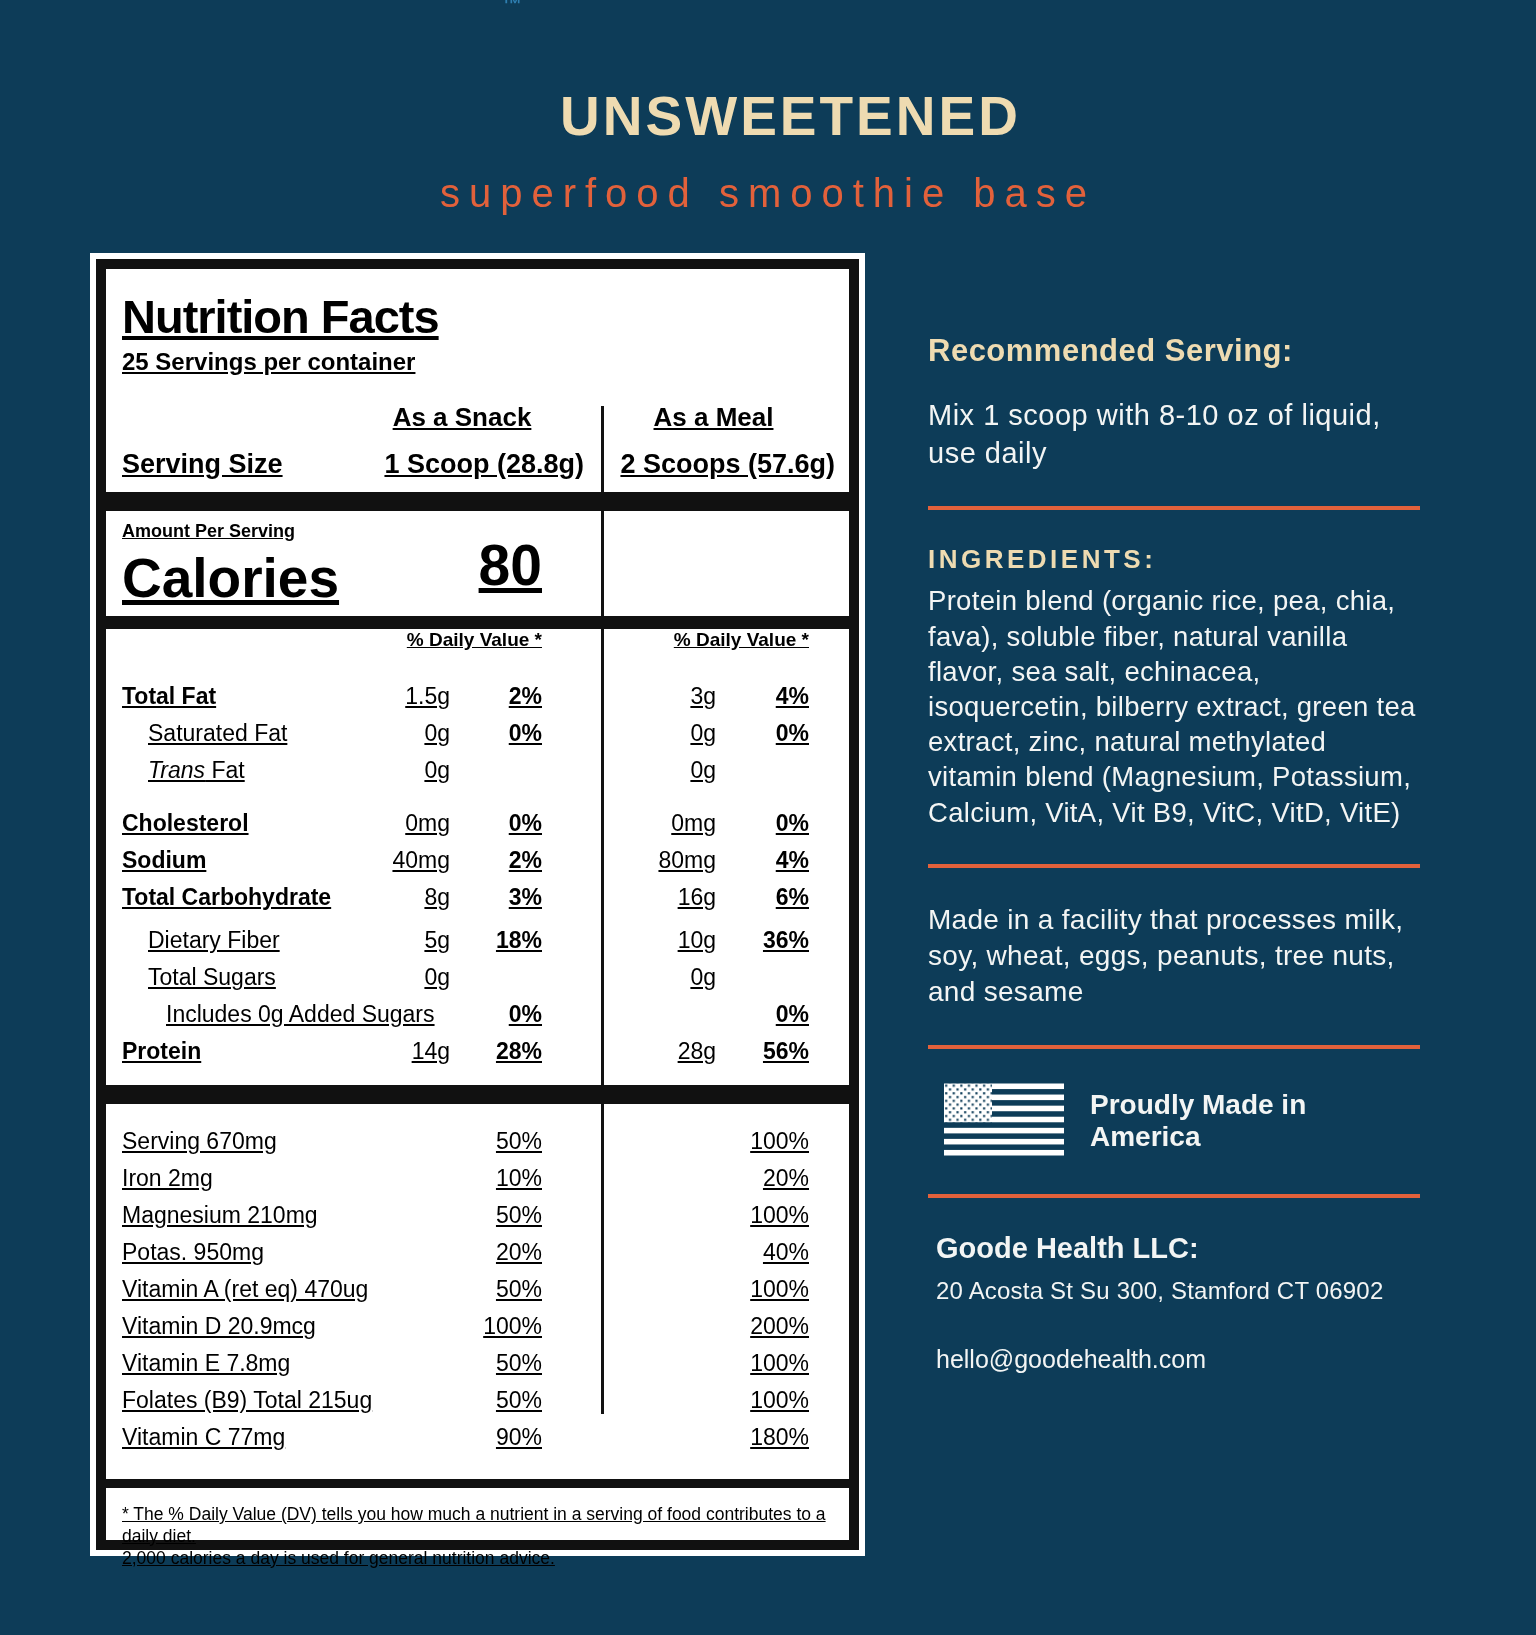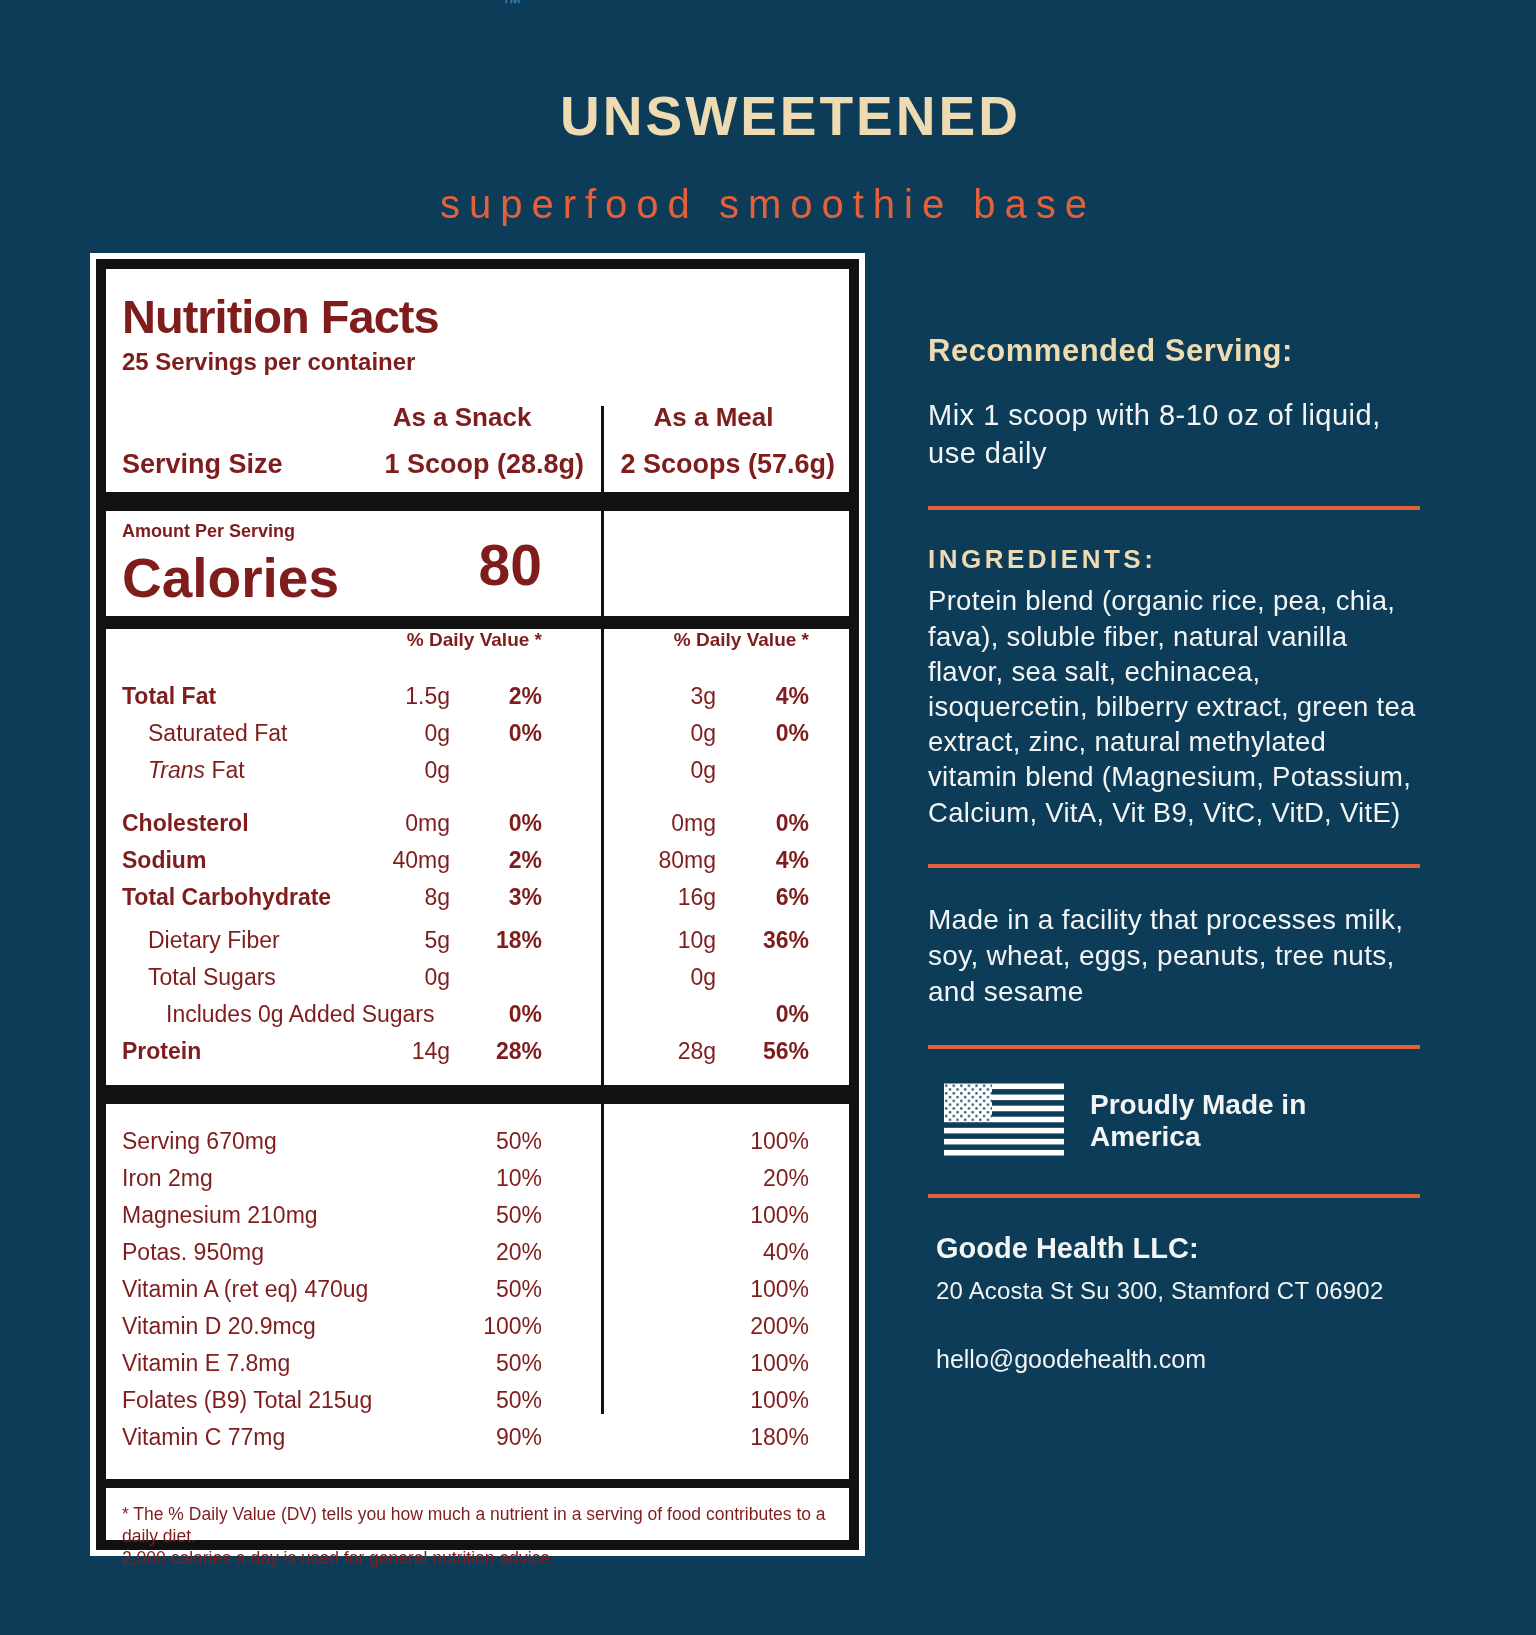--- a/index.html
+++ b/index.html
@@ -6,25 +6,25 @@
   html,body { background:#0d3c58; }
   body { font-family:"Liberation Sans", sans-serif; }
   .canvas { position:relative; width:1536px; height:1635px; background:#0d3c58; overflow:hidden; }
 
   
   .tm { position:absolute; top:-7px; left:502px; color:#2e7fb1; font-size:20px; font-weight:bold; }
 
   
   .hdr { position:absolute; top:84px; left:0; width:100%; text-align:center; }
   .hdr-title { color:#eedbb1; font-size:55px; font-weight:800; letter-spacing:3px;padding-left:45px; }
-  .hdr-sub { margin-top:34px; color:#e2613b; font-size:40px; font-weight:400; letter-spacing:9px; }
+  .hdr-sub { margin-top:23px; color:#e2613b; font-size:40px; font-weight:400; letter-spacing:9px; }
 
   
   .nf-outer { position:absolute; left:90px; top:253px; width:775px; height:1303px; background:#ffffff; padding:6px; }
-  .nf-inner { position:relative; width:100%; height:100%; border:10px solid #111; background:#fff; color:#7f1d1d; }
+  .nf-inner { position:relative; width:100%; height:100%; border:10px solid #111; background:#fff; color:#000000;text-decoration:underline; }
   .nf-content { padding:24px 16px 0 16px; }
   .nf-divider { position:absolute; left:495px; top:137px; width:3px; height:1008px; background:#111; }
 
   .nf-title { font-size:47px; font-weight:800; letter-spacing:-1px; line-height:1; }
   .nf-servings { font-size:24px; font-weight:700; margin-top:8px; }
 
   .srv-grid { display:grid; grid-template-columns:210px 260px 243px; margin-top:26px; }
   .srv-col { text-align:center; }
   .srv-head { font-size:26px; font-weight:700; margin-bottom:16px; }
   .srv-val { font-size:27px; font-weight:700; }

